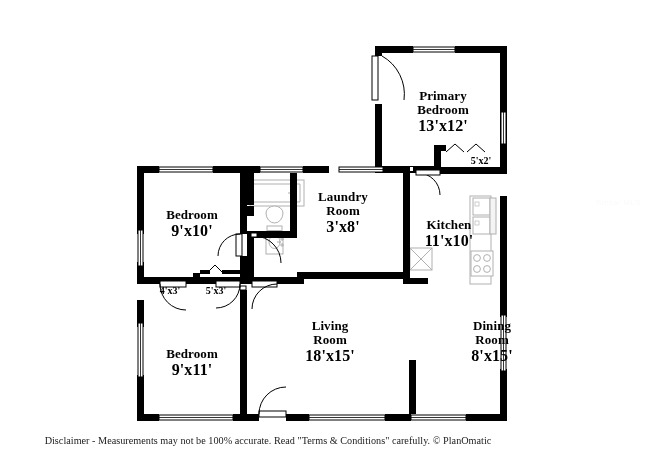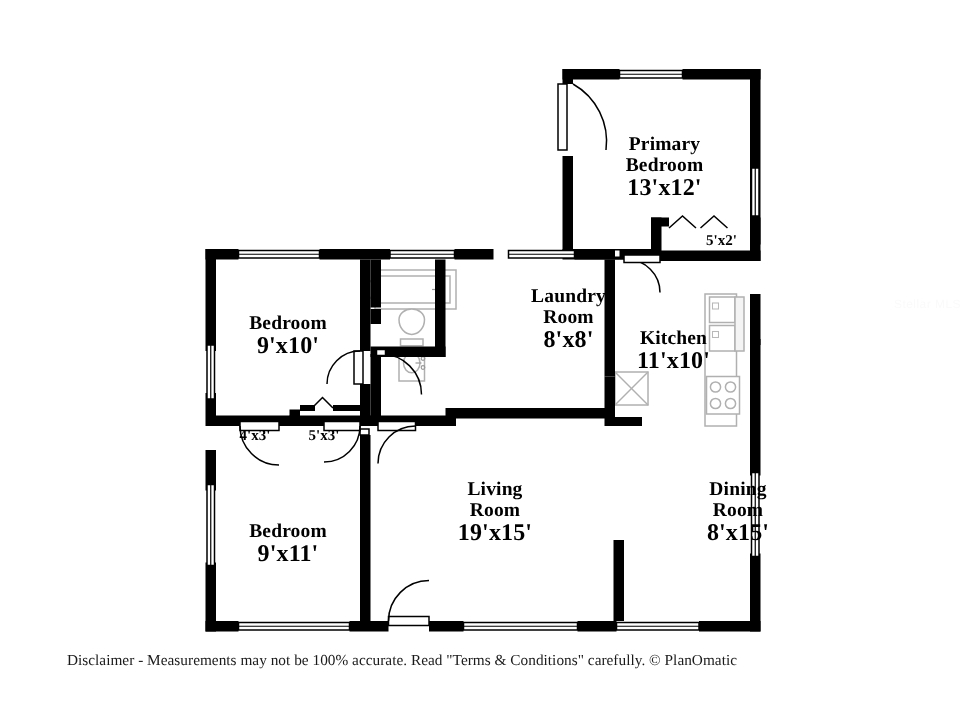--- a/index.html
+++ b/index.html
@@ -319,35 +319,35 @@
     <span class="rl-name">Primary</span>
     <span class="rl-name">Bedroom</span>
     <span class="rl-dim">13'x12'</span>
   </div>
 
   <div class="room-label" style="left:192px; top:208px; transform:translateX(-50%);">
     <span class="rl-name">Bedroom</span>
     <span class="rl-dim">9'x10'</span>
   </div>
 
-  <div class="room-label" style="left:343px; top:190px; transform:translateX(-50%);margin-left:36px;">
+  <div class="room-label" style="left:343px; top:190px; transform:translateX(-50%);">
     <span class="rl-name">Laundry</span>
     <span class="rl-name">Room</span>
-    <span class="rl-dim">8'x8'</span>
+    <span class="rl-dim">3'x8'</span>
   </div>
 
   <div class="room-label" style="left:449px; top:218px; transform:translateX(-50%);">
     <span class="rl-name">Kitchen</span>
     <span class="rl-dim">11'x10'</span>
   </div>
 
   <div class="room-label" style="left:330px; top:319px; transform:translateX(-50%);">
     <span class="rl-name">Living</span>
     <span class="rl-name">Room</span>
-    <span class="rl-dim">19'x15'</span>
+    <span class="rl-dim">18'x15'</span>
   </div>
 
   <div class="room-label" style="left:460px; top:319px; transform:translateX(-50%);margin-left:32px;">
     <span class="rl-name">Dining</span>
     <span class="rl-name">Room</span>
     <span class="rl-dim">8'x15'</span>
   </div>
 
   <div class="room-label" style="left:192px; top:347px; transform:translateX(-50%);">
     <span class="rl-name">Bedroom</span>

